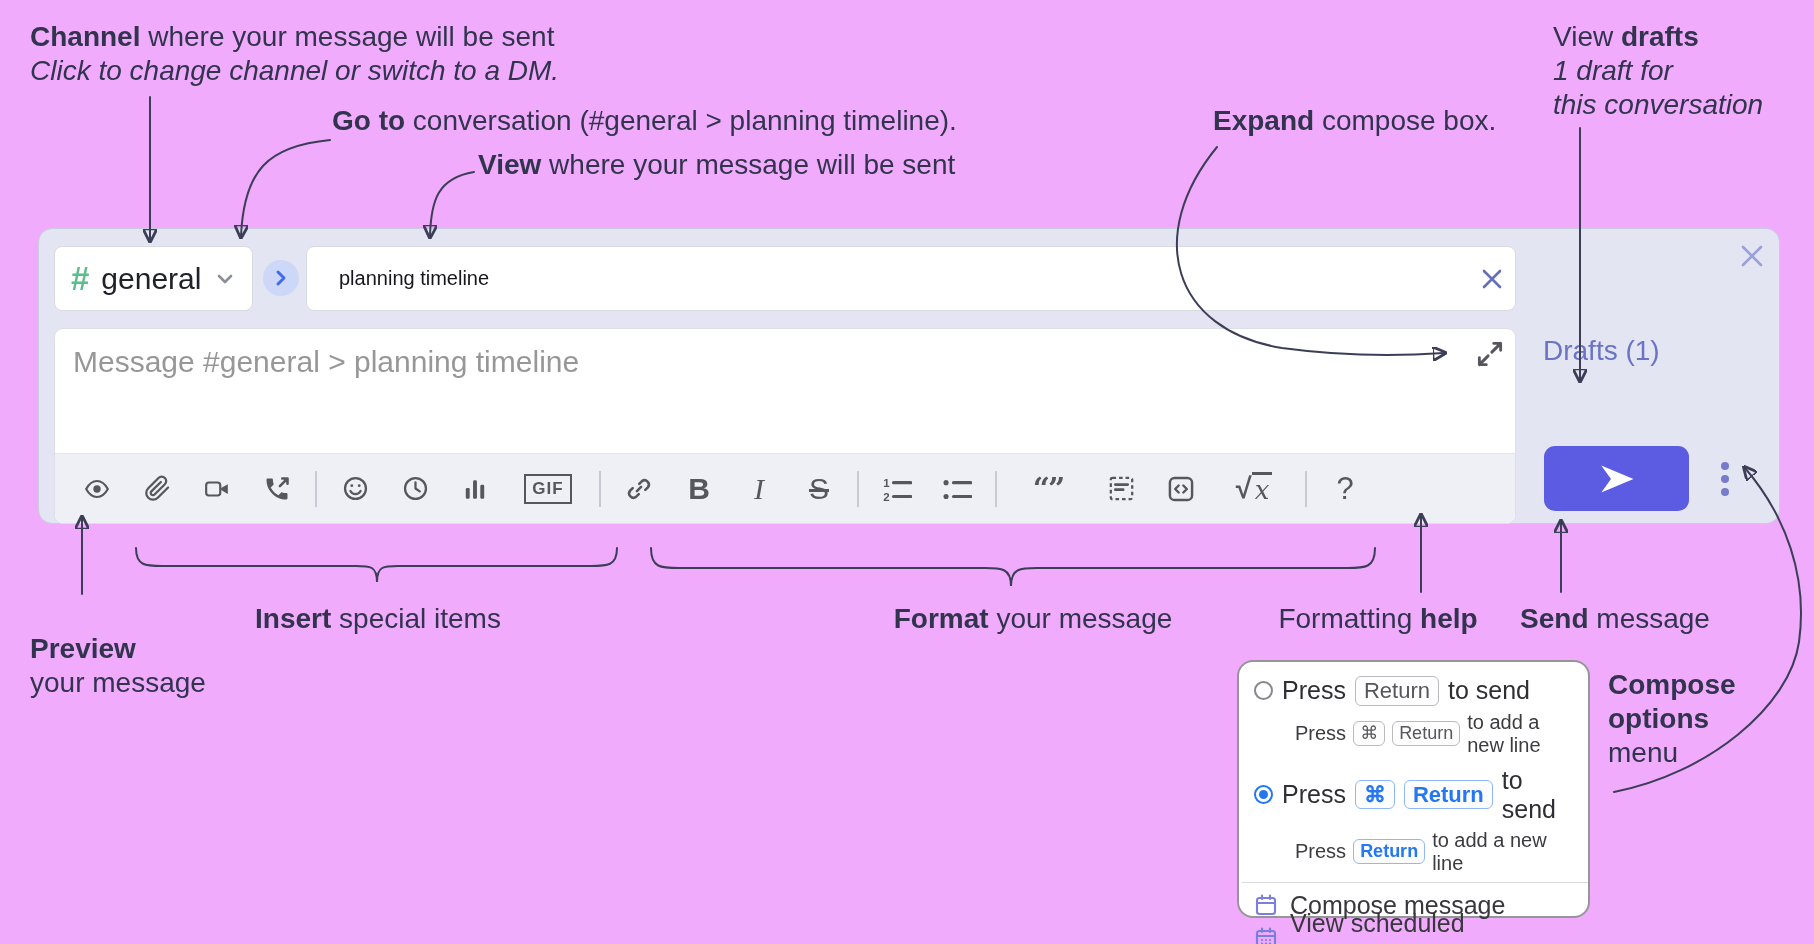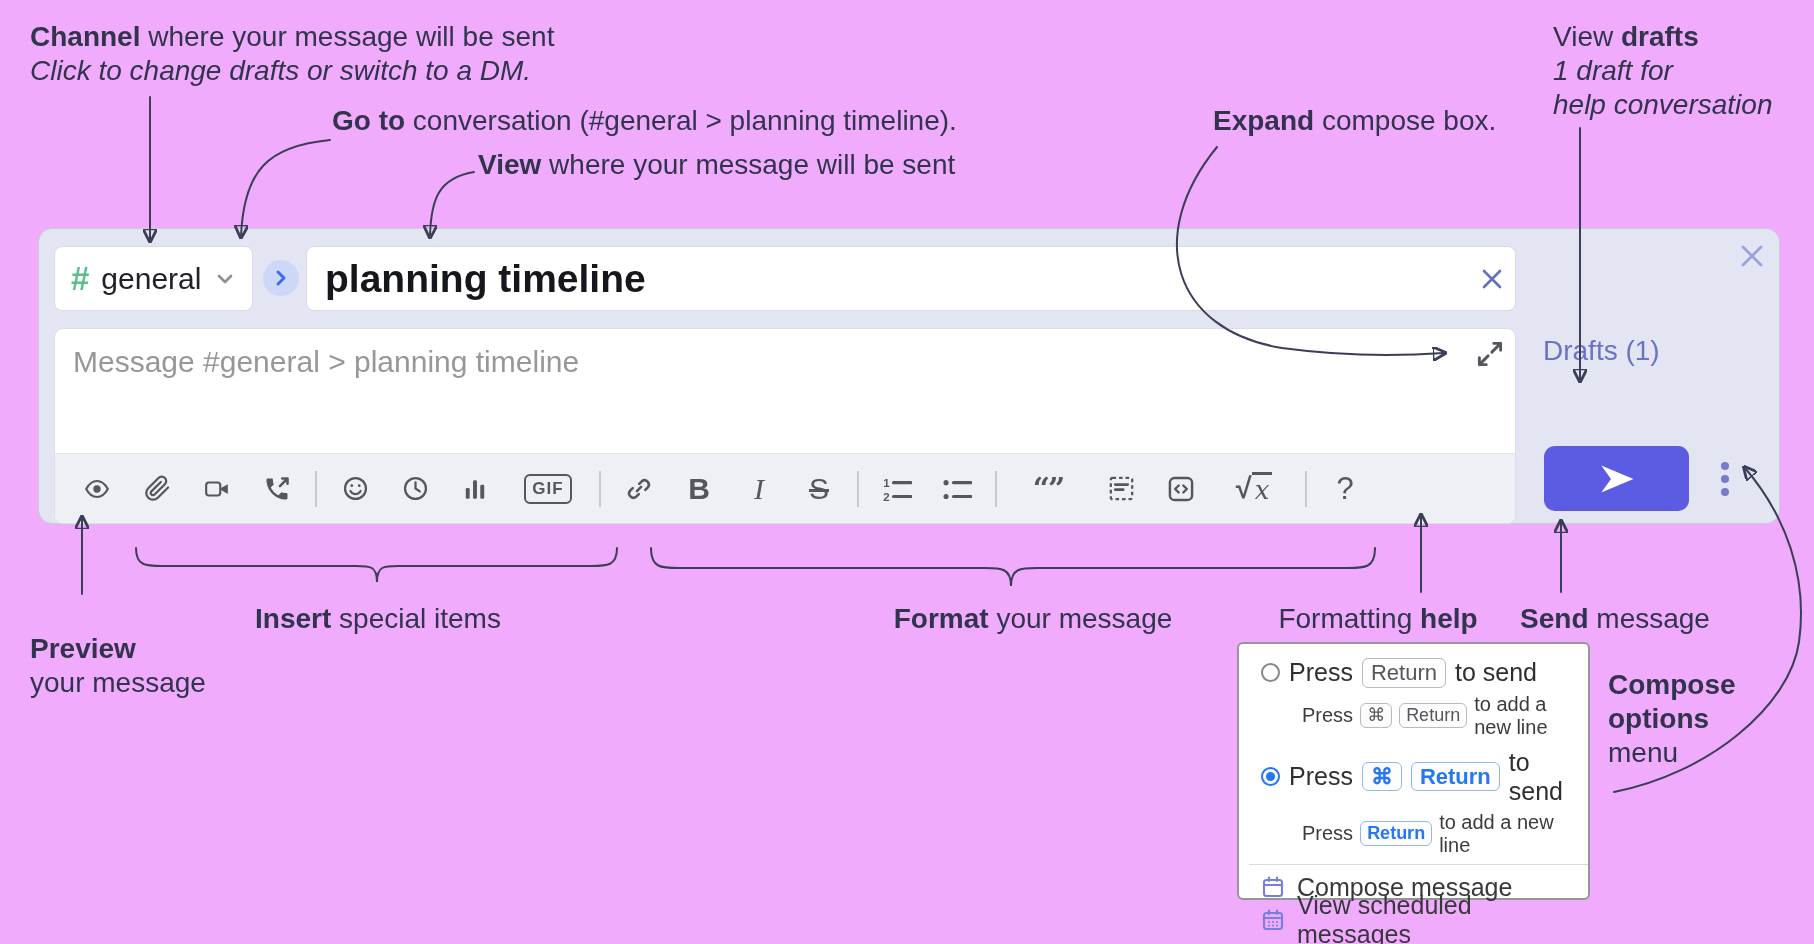--- a/index.html
+++ b/index.html
@@ -21,57 +21,57 @@
   #compose { position:absolute; left:38px; top:228px; width:1742px; height:296px;
              background:#e3e5f3; border:1px solid #c9ccdc; border-radius:14px; }
   .pill { position:absolute; background:#fff; border:1px solid #d8dae4; border-radius:8px; }
   #channel-pill { left:15px; top:17px; width:199px; height:65px; display:flex; align-items:center; gap:12px; padding:0 16px; cursor:pointer; }
   #channel-hash { color:#5dbd8c; font-size:33px; font-weight:bold; line-height:1; }
   #channel-name { font-size:30px; color:#212229; flex:1; }
   #goto-circle { position:absolute; left:224px; top:31px; width:36px; height:36px; border-radius:50%;
                  background:#cdd8f8; display:flex; align-items:center; justify-content:center; cursor:pointer; }
   #topic-input-wrap { left:267px; top:17px; width:1210px; height:65px; position:absolute;
                       background:#fff; border:1px solid #d8dae4; border-radius:8px; display:flex; align-items:center; }
-  #topic-input { flex:1; border:none; outline:none; font-family:"Liberation Sans",sans-serif; font-size:39px;
-                 color:#16171d; padding:0 0 0 18px; background:transparent;font-weight:bold; }
+  #topic-input { flex:1; border:none; outline:none; font-family:"Liberation Sans",sans-serif; font-size:20px;
+                 color:#16171d; padding:0 0 0 32px; background:transparent; }
   #topic-clear { width:46px; height:46px; display:flex; align-items:center; justify-content:center; cursor:pointer; }
 
   #message-box { position:absolute; left:15px; top:99px; width:1462px; height:196px;
                  background:#fff; border:1px solid #dcdee8; border-radius:9px; }
   #message-placeholder { position:absolute; left:18px; top:16px; font-size:30px; color:#979797; }
   #expand-btn { position:absolute; right:10px; top:10px; width:30px; height:30px; cursor:pointer; }
 
   #toolbar { position:absolute; left:0; bottom:0; width:100%; height:70px; background:#eff0f5;
              border-top:1px solid #e3e4ec; border-radius:0 0 9px 9px;
              display:flex; align-items:center; padding:0 0 0 12px; }
   .tb { width:30px; height:44px; display:flex; align-items:center; justify-content:center;
         margin:0 15px; color:#56575e; cursor:pointer; flex:none; }
   .tb.wide { width:56px; }
   .tb-div { width:2px; height:36px; background:#c7c9d4; margin:0 8px; flex:none; }
   .tb-text { font-size:30px; color:#56575e; }
   #tb-bold .tb-text { font-weight:bold; }
   #tb-italic .tb-text { font-style:italic; font-family:"Liberation Serif",serif; }
   #tb-strike .tb-text { text-decoration:line-through; }
-  #tb-gif .gifbox { border:2.5px solid #56575e; border-radius:6px; padding:3px 6px; font-size:17px; font-weight:bold; letter-spacing:1px; }
+  #tb-gif .gifbox { border:2.5px solid #56575e; border-radius:0; padding:3px 6px; font-size:17px; font-weight:bold; letter-spacing:1px; }
   #tb-quote { font-family:"DejaVu Serif", serif; font-weight:bold; font-size:30px; letter-spacing:-2px; }
   #tb-math .sqrt { font-size:29px; font-weight:bold; }
   #tb-math .mx { font-family:"DejaVu Serif",serif; font-style:italic; font-size:26px; border-top:3px solid #56575e; padding:0 3px; }
   #tb-help .tb-text { font-size:31px; }
 
   #drafts-link { position:absolute; left:1504px; top:106px; font-size:28px; color:#6b74c4; cursor:pointer; }
   #compose-close { position:absolute; left:1696px; top:10px; width:34px; height:34px; cursor:pointer; }
   #send-button { position:absolute; left:1505px; top:217px; width:145px; height:65px; background:#5b5ce2;
                  border:none; border-radius:11px; display:flex; align-items:center; justify-content:center; cursor:pointer; }
   #kebab { position:absolute; left:1674px; top:226px; width:24px; height:48px;
            display:flex; flex-direction:column; align-items:center; justify-content:center; gap:5px; cursor:pointer; }
   #kebab i { width:8px; height:8px; border-radius:50%; background:#767bca; }
 
   
-  #popup { position:absolute; left:1237px; top:642px; width:353px; height:258px; background:#fff;
-           border:2px solid #969699; border-radius:6px; padding:12px 0 0 10px; }
+  #popup { position:absolute; left:1237px; top:660px; width:353px; height:258px; background:#fff;
+           border:2px solid #969699; border-radius:16px; padding:12px 0 0 3px; }
   .opt { padding:2px 14px 0 12px; }
   .opt-main { display:flex; align-items:center; gap:9px; font-size:25px; color:#2f2f33; }
   .opt-sub { display:flex; align-items:center; gap:7px; font-size:20px; color:#3c3c40; margin:5px 0 7px 41px; }
   .radio { width:19px; height:19px; border-radius:50%; border:2px solid #87888d; flex:none; cursor:pointer; }
   .radio.sel { border-color:#2277f2; position:relative; }
   .radio.sel::after { content:""; position:absolute; left:3px; top:3px; width:9px; height:9px; border-radius:50%; background:#2277f2; }
   .kbd { display:inline-block; border:1.5px solid #b9b9bf; border-radius:6px; background:#fdfdfd;
          color:#56565c; padding:0 8px; line-height:1.25; font-size:22px; }
   .opt-sub .kbd { font-size:18px; padding:0 6px; }
   .kbd.blue { border-color:#8fb7fa; color:#2577f3; font-weight:bold; }
@@ -81,39 +81,39 @@
 
   svg.stroke-ic { stroke:#56575e; fill:none; stroke-width:2; stroke-linecap:round; stroke-linejoin:round; }
 </style>
 </head>
 <body>
 
 <div id="stage">
 
   <div class="ann" style="left:30px; top:20px;">
     <div><b>Channel</b><span> where your message will be sent</span></div>
-    <div class="it">Click to change drafts or switch to a DM.</div>
+    <div class="it">Click to change channel or switch to a DM.</div>
   </div>
 
   <div class="ann" style="left:332px; top:104px;">
     <b>Go to</b><span> conversation (#general &gt; planning timeline).</span>
   </div>
 
   <div class="ann" style="left:478px; top:148px;">
     <b>View</b><span> where your message will be sent</span>
   </div>
 
   <div class="ann" style="left:1213px; top:104px;">
     <b>Expand</b><span> compose box.</span>
   </div>
 
   <div class="ann" style="left:1553px; top:20px;">
     <div><span>View </span><b>drafts</b></div>
     <div class="it">1 draft for</div>
-    <div class="it">help conversation</div>
+    <div class="it">this conversation</div>
   </div>
 
   <div class="ann" style="left:30px; top:632px;">
     <div><b>Preview</b></div>
     <div>your message</div>
   </div>
 
   <div class="ann centered" style="left:378px; top:602px;">
     <b>Insert</b><span> special items</span>
   </div>

